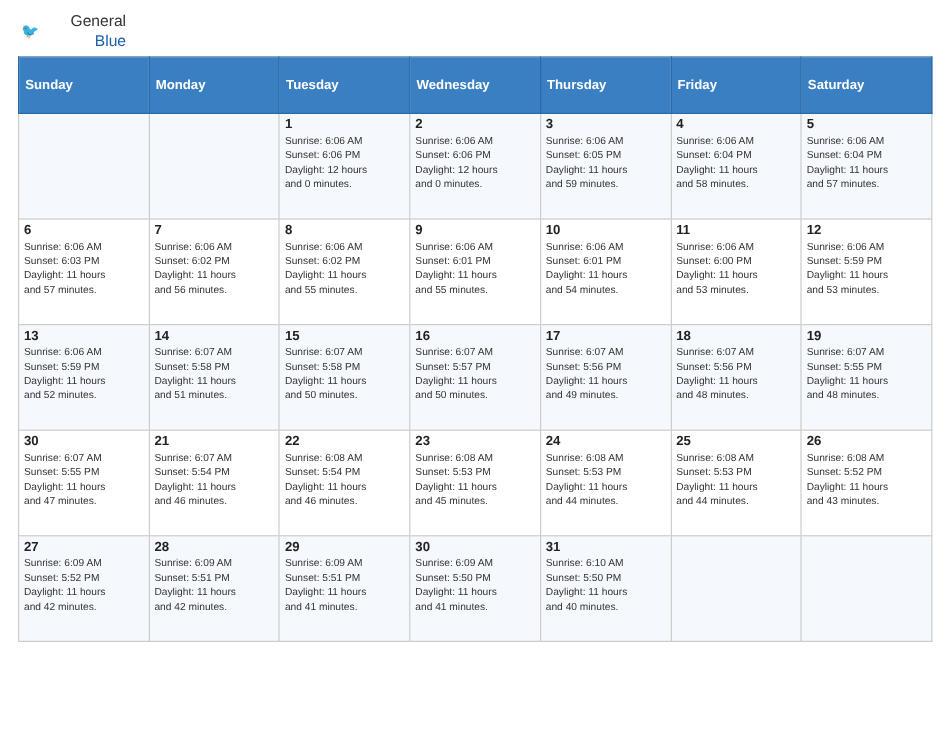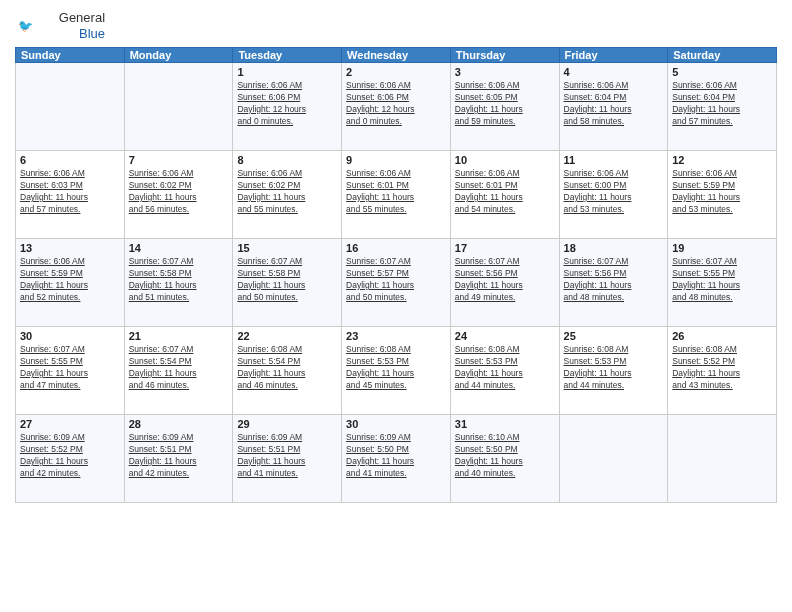--- a/index.html
+++ b/index.html
@@ -55,21 +55,21 @@
     }
     .calendar-table {
       width: 100%;
       border-collapse: collapse;
       font-size: 9.5px;
     }
     .calendar-table thead th {
       background-color: #3a7fc1;
       color: #fff;
       text-align: left;
-      padding: 1px 5px;
+      padding: 17px 5px;
       font-size: 11px;
       font-weight: bold;
       border: 1px solid #2a6aaa;
     }
     .calendar-table tbody td {
       vertical-align: top;
       border: 1px solid #ccc;
       padding: 3px 4px;
       width: calc(100% / 7);
       height: 88px;
@@ -85,21 +85,20 @@
       font-size: 11px;
       font-weight: bold;
       color: #222;
       display: block;
       margin-bottom: 2px;
     }
     .day-info {
       font-size: 8.5px;
       color: #333;
       line-height: 1.4;
-      text-decoration: underline;
     }
     .empty-cell {
       background: #f5f8fc !important;
     }
   </style>
 </head>
 <body>
 
 <div class="page">
   <div class="header">

